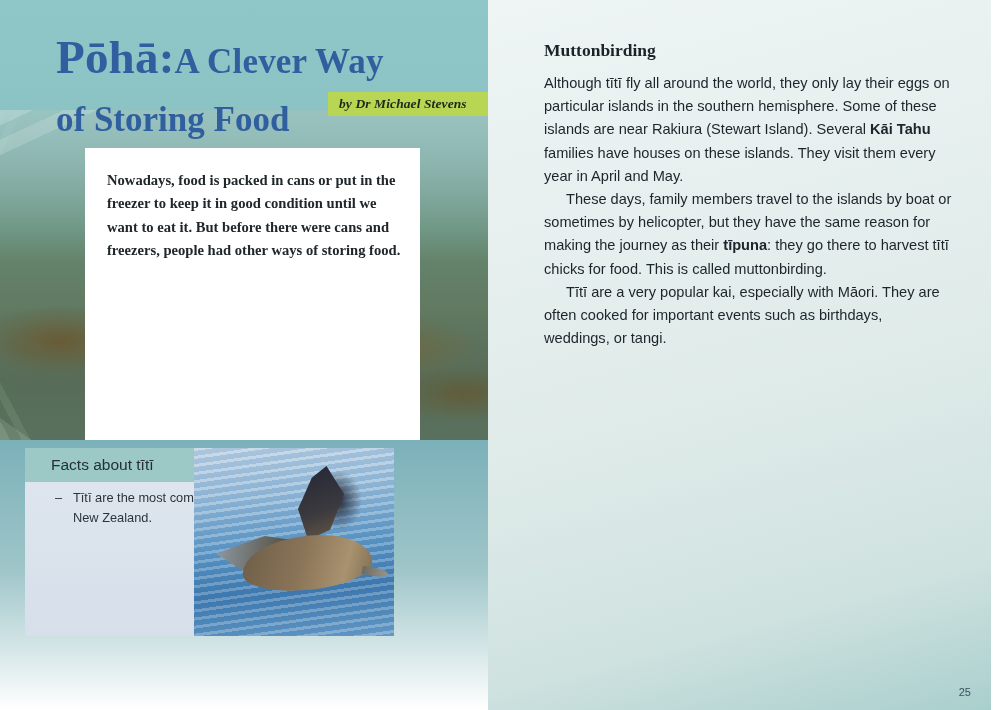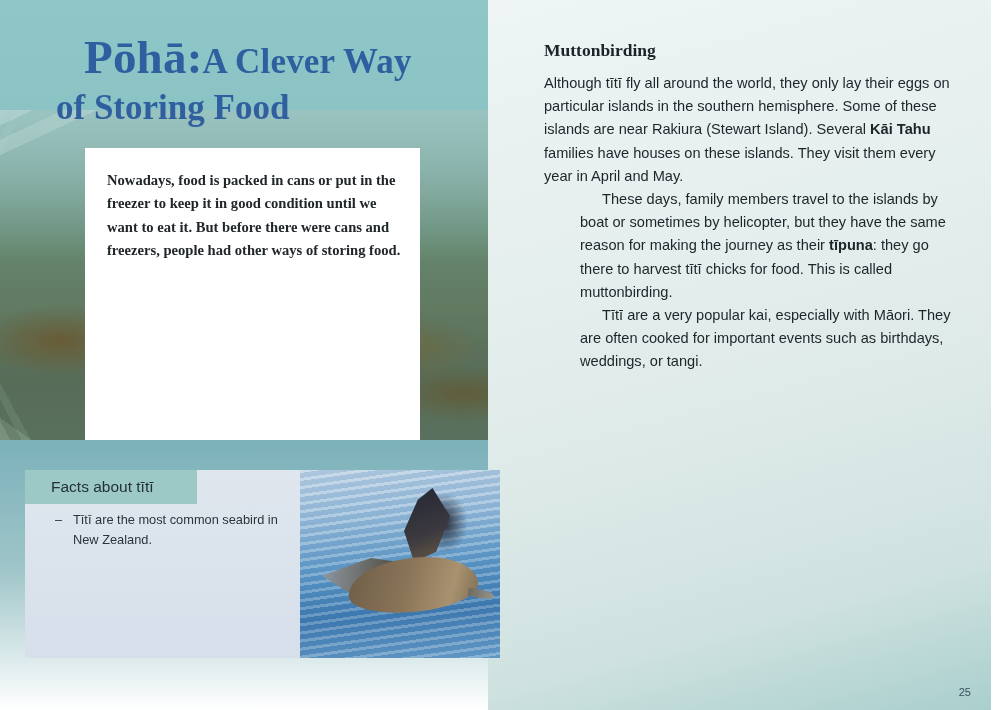--- a/index.html
+++ b/index.html
@@ -38,27 +38,27 @@
     mix-blend-mode:overlay;
   }
   .kelp-photo .haze{
     position:absolute;left:0;top:0;width:100%;height:46%;
     background:linear-gradient(180deg,rgba(164,203,203,.92),rgba(164,203,203,0));
   }
 
   .title-block{position:absolute;left:56px;top:34px;width:450px;z-index:6;}
   .title-line1{
     font-family:"Liberation Serif",serif;color:#2f5f9e;
-    font-weight:700;letter-spacing:.2px;line-height:1;margin-left:28px;
+    font-weight:700;letter-spacing:.2px;line-height:1;
   }
   .t-big{font-size:47px;}
   .t-med{font-size:35px;}
   .title-line2{
     font-family:"Liberation Serif",serif;color:#2f5f9e;
-    font-weight:700;font-size:35px;line-height:1;margin-top:9px;
+    font-weight:700;font-size:35px;line-height:1;margin-top:21px;
     display:flex;align-items:flex-end;
   }
   .byline{
     position:absolute;left:328px;top:92px;width:176px;height:24px;
     background:#b9d554;display:flex;align-items:center;
   }
   .byline span{
     font-family:"Liberation Serif",serif;font-style:italic;font-weight:700;
     font-size:13.5px;color:#1b2b18;padding-left:11px;letter-spacing:.1px;
   }
@@ -69,21 +69,21 @@
   }
   .bodybox p{
     margin:0;color:#20272b;font-size:14.6px;line-height:23.4px;
     font-family:"Liberation Serif",serif;
   }
   .bodybox .intro{font-weight:700;padding:21px 10px 0 22px;}
   .bodybox .para{padding:0 22px;text-indent:22px;}
 
   
   .facts{
-    position:absolute;left:25px;top:470px;width:475px;height:188px;z-index:5;
+    position:absolute;left:25px;top:448px;width:369px;height:188px;z-index:5;
     background:linear-gradient(180deg,#dfe6ee 0%,#d6dfea 100%);
   }
   .facts-head{
     width:172px;height:34px;background:#9cc9c6;display:flex;align-items:center;
   }
   .facts-head span{
     font-family:"Liberation Sans",sans-serif;font-size:15.5px;color:#243038;
     padding-left:26px;
   }
   .facts ul{margin:0;padding:6px 0 0 0;list-style:none;width:260px;}
@@ -135,21 +135,21 @@
   }
   .r-head{
     position:absolute;left:56px;top:40px;font-size:17.5px;font-weight:700;
     color:#1b2328;font-family:"Liberation Serif",serif;
   }
   .r-body{position:absolute;left:56px;top:72px;width:408px;}
   .r-body p{
     margin:0;color:#1d242a;font-size:14.6px;line-height:23.2px;
     font-family:Liberation Sans, sans-serif;
   }
-  .r-body p.ind{text-indent:22px;margin-left:36px;}
+  .r-body p.ind{text-indent:22px;}
   .r-body b{font-weight:700;}
 
   .pagenum{
     position:absolute;right:20px;bottom:12px;font-family:"Liberation Sans",sans-serif;
     font-size:11px;color:#38525c;z-index:8;text-align:right;
   }
 </style>
 </head>
 <body>
 
@@ -163,20 +163,23 @@
 
     <div class="title-block">
       <div class="title-line1">
         <span class="t-big">Pōhā:</span><span class="t-med">A Clever Way</span>
       </div>
       <div class="title-line2">
         <span>of Storing Food</span>
       </div>
     </div>
 
+    <div class="byline">
+      <span>by Dr Michael Stevens</span>
+    </div>
 
     <div class="bodybox">
       <p class="intro">Nowadays, food is packed in cans or put in the freezer to keep it in good condition until we want to eat it. But before there were cans and freezers, people had other ways of storing food.</p>
     </div>
 
     <div class="facts">
       <div class="facts-head">
         <span>Facts about tītī</span>
       </div>
       <ul>

